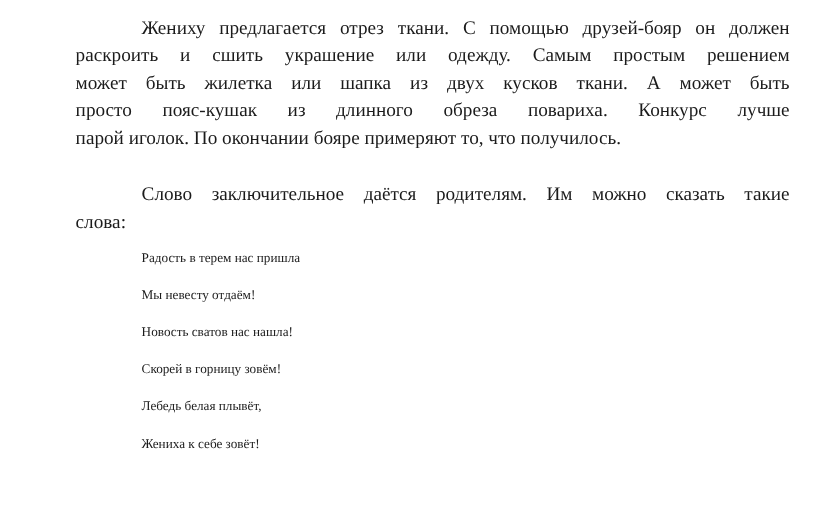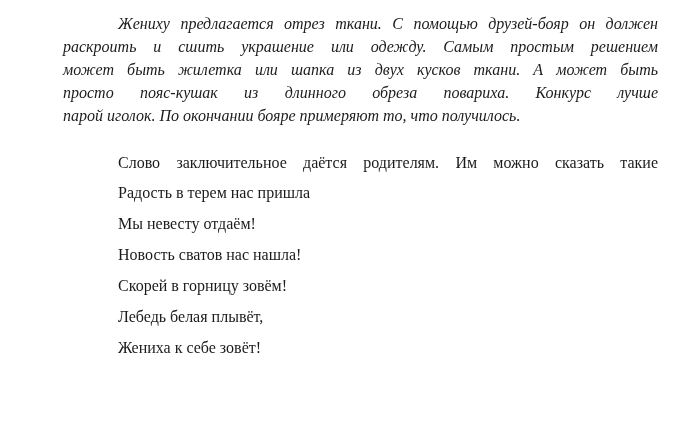--- a/index.html
+++ b/index.html
@@ -18,40 +18,39 @@
     box-sizing: border-box;
     width: 700px;
     height: 440px;
     padding: 12px 42px 0 63px;
   }
   .para {
     font-size: 16px;
     line-height: 23px;
   }
   .para.italic {
-    font-style: italic;
   }
   .para + .para {
     margin-top: 24px;
   }
   .para .line {
     text-align: justify;
     text-align-last: justify;
   }
   .para .line.first {
     text-indent: 55px;
   }
   .para .line.last {
     text-align-last: left;
   }
   .verse-block {
     margin-top: 0;
   }
   .verse-line {
-    font-size: 16px;
+    font-size: 11px;
     line-height: 23px;
     padding-left: 55px;
     margin-top: 8px;
   }
   .verse-line:first-child {
     margin-top: 7px;
   }
 </style>
 </head>
 <body style="background: rgb(255, 255, 255); color: rgb(27, 27, 27);">
@@ -59,20 +58,21 @@
 <div class="page">
   <div class="para italic">
       <div class="line first">Жениху предлагается отрез ткани. С помощью друзей-бояр он должен</div>
       <div class="line">раскроить и сшить украшение или одежду. Самым простым решением</div>
       <div class="line">может быть жилетка или шапка из двух кусков ткани. А может быть</div>
       <div class="line">просто пояс-кушак из длинного обреза повариха. Конкурс лучше</div>
       <div class="line last">парой иголок. По окончании бояре примеряют то, что получилось.</div>
     </div>
   <div class="para">
       <div class="line first">Слово заключительное даётся родителям. Им можно сказать такие</div>
+      <div class="line last">слова:</div>
     </div>
   <div class="verse-block">
       <div class="verse-line">Радость в терем нас пришла</div>
       <div class="verse-line">Мы невесту отдаём!</div>
       <div class="verse-line">Новость сватов нас нашла!</div>
       <div class="verse-line">Скорей в горницу зовём!</div>
       <div class="verse-line">Лебедь белая плывёт,</div>
       <div class="verse-line">Жениха к себе зовёт!</div>
     </div>
 </div>

